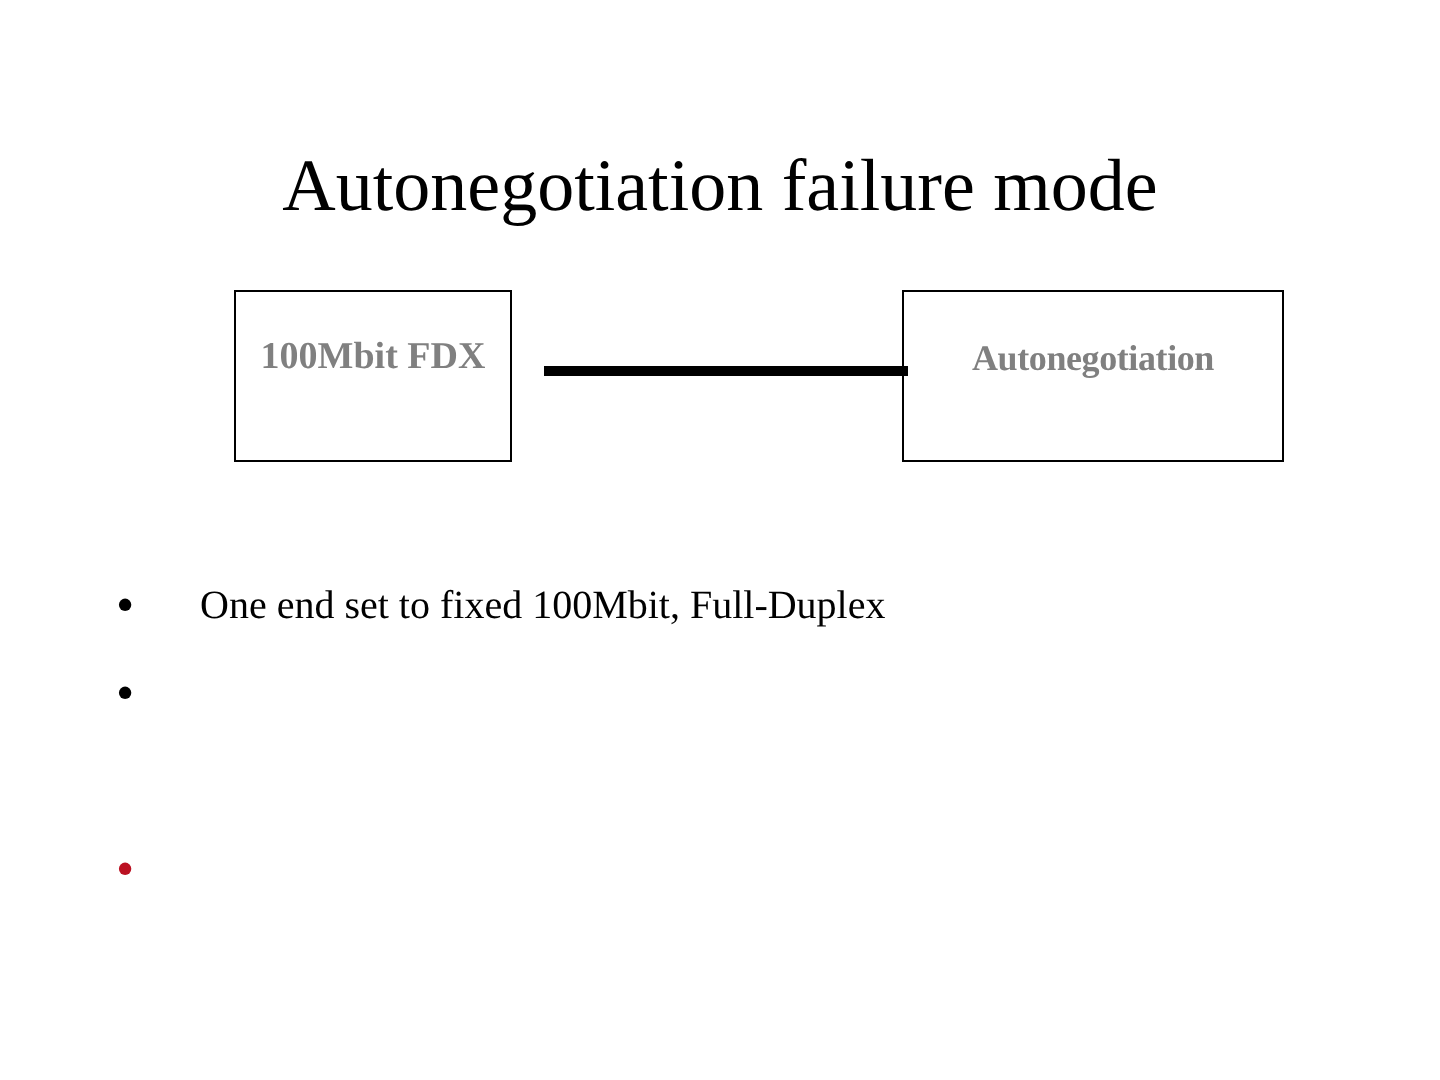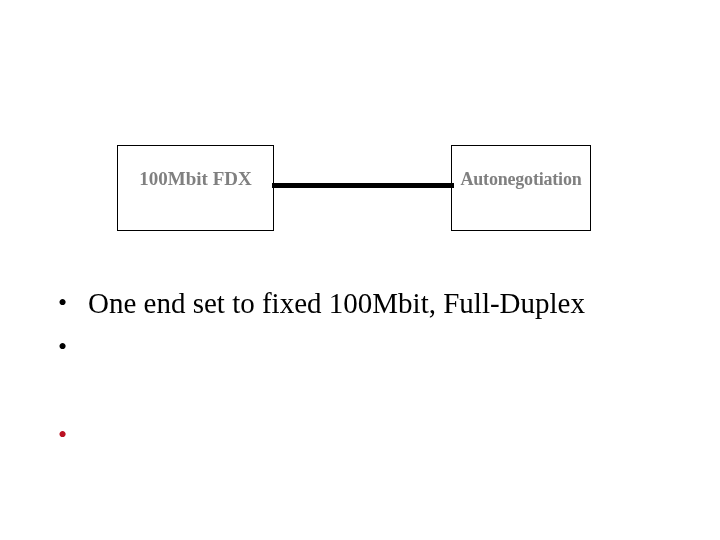--- a/index.html
+++ b/index.html
@@ -70,29 +70,29 @@
     font-size: 19px;
     line-height: 22px;
     font-weight: 700;
     color: #808080;
     white-space: nowrap;
   }
 
   #node-left {
     left: 117px;
     top: 145px;
-    width: 157px;
+    width: 139px;
     height: 86px;
     padding-left: 16px;
   }
 
   #node-right {
     left: 451px;
     top: 145px;
-    width: 140px;
+    width: 191px;
     height: 86px;
   }
 
   #node-right .node-label {
     font-size: 18px;
     letter-spacing: -0.2px;
   }
 
   #link-line {
     position: absolute;
@@ -130,36 +130,38 @@
     font-family: "Liberation Serif", "DejaVu Serif", serif;
     font-size: 26px;
     line-height: 40px;
     color: #000000;
     text-align: left;
   }
 
   .bullet-text {
     flex: 0 1 auto;
     font-family: "Liberation Serif", "DejaVu Serif", serif;
-    font-size: 29px;
+    font-size: 20px;
     line-height: 40px;
     color: #000000;
     white-space: nowrap;
+    margin-left: 12px;
   }
 
   .bullet-row.accent .bullet-marker,
   .bullet-row.accent .bullet-text {
     color: #BB1122;
   }
 </style>
 </head>
 <body>
 
 <div id="slide">
 
+  <div id="slide-title">Autonegotiation failure mode</div>
 
   <div id="diagram">
 
     <div id="node-left" class="node-box">
       <div class="node-label">100Mbit FDX</div>
     </div>
 
     <div id="link-line"></div>
 
     <div id="node-right" class="node-box">

